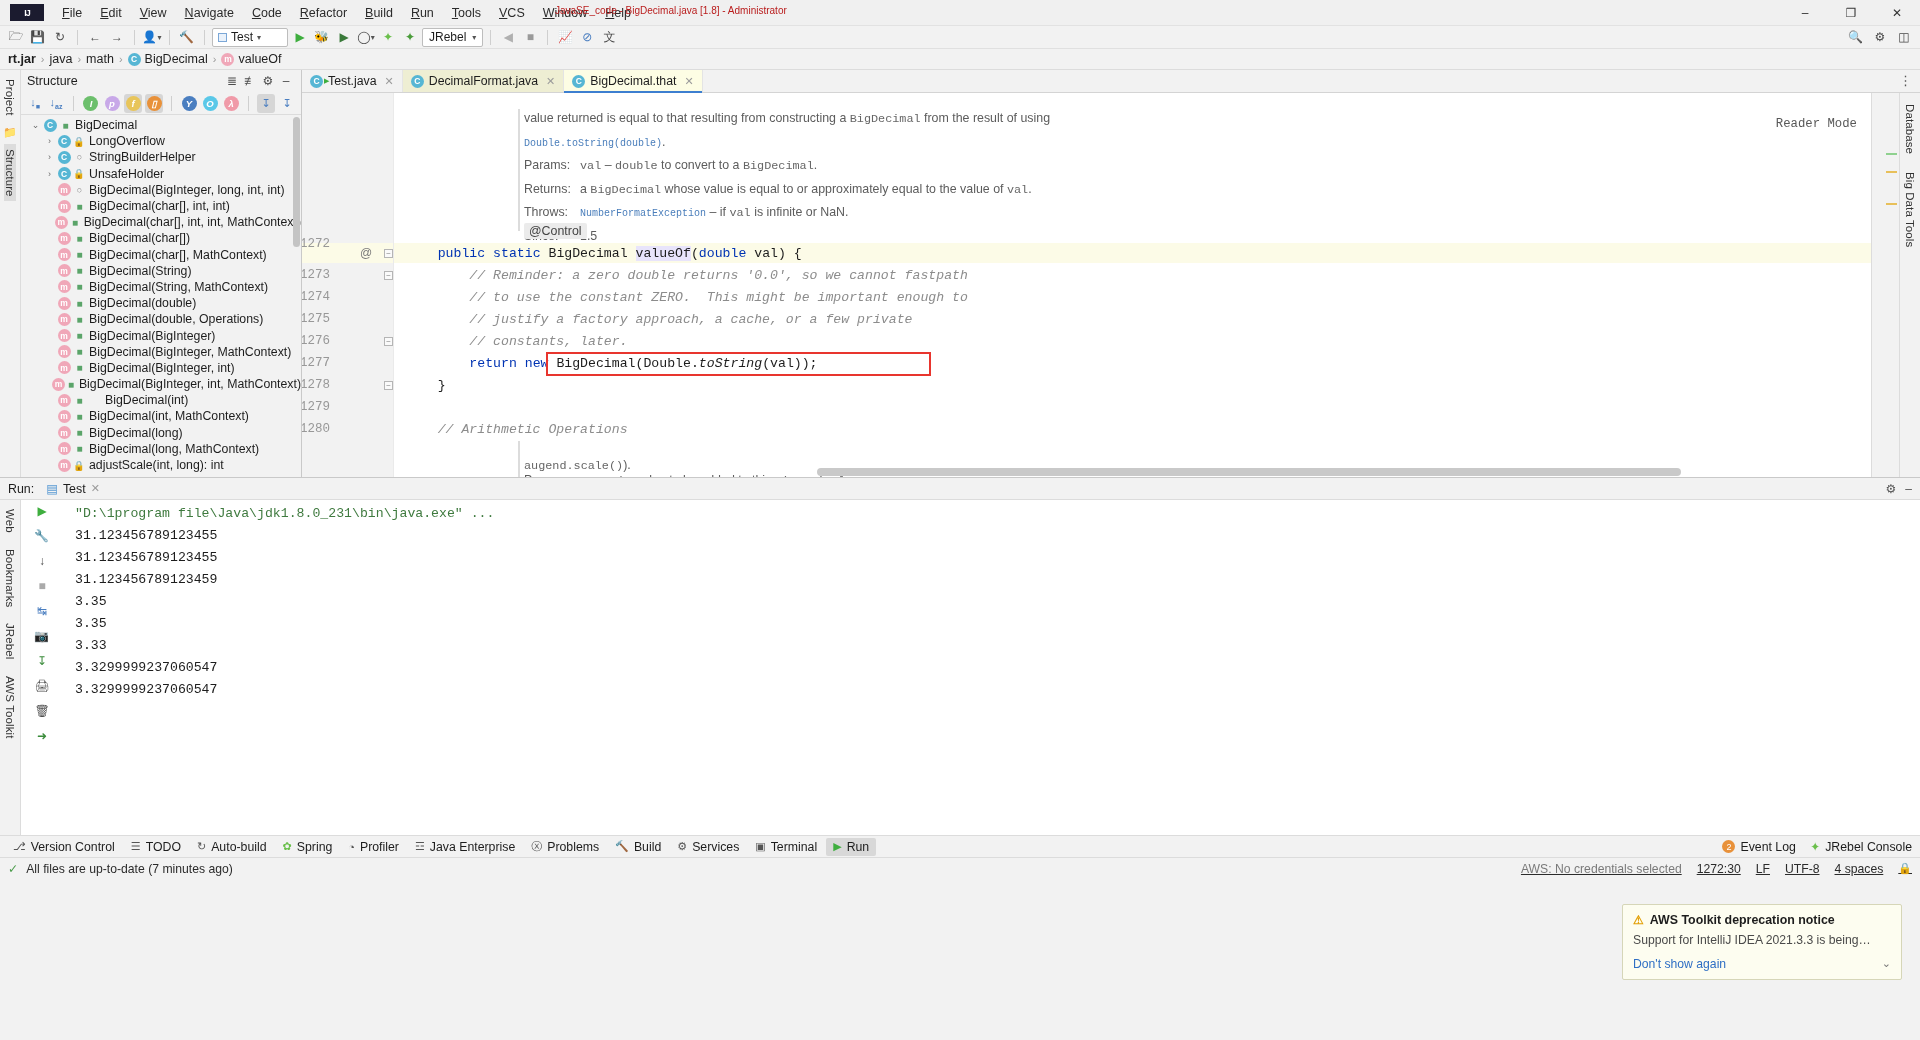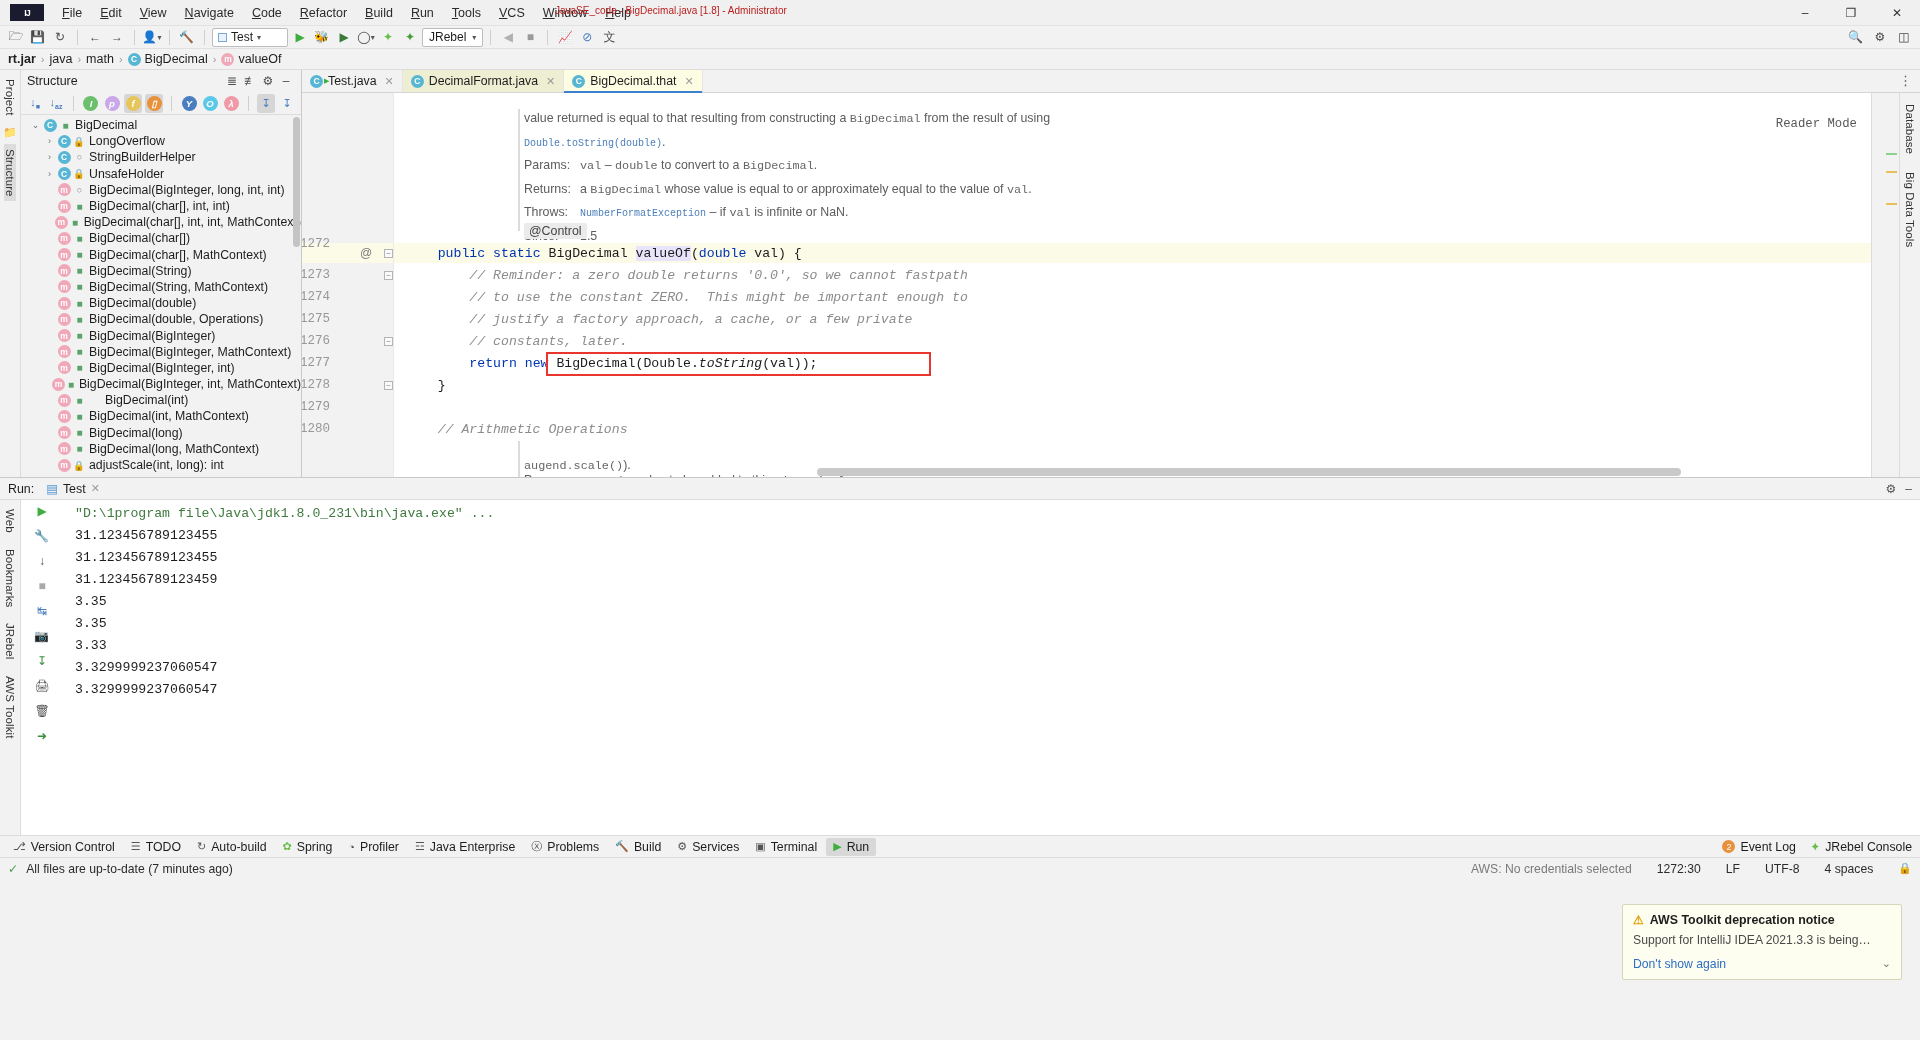--- a/index.html
+++ b/index.html
@@ -159,21 +159,21 @@
   .bb { display:flex; align-items:center; gap:5px; padding:2px 7px; border-radius:2px; color:#1d1d1d;}
   .bb.active { background:#d8d8d8; }
   .bb-right { position:absolute; right:8px; display:flex; align-items:center; gap:14px;}
   .evtdot { width:13px; height:13px; border-radius:50%; background:#e8913a; color:#fff;
             font-size:9px; display:flex; align-items:center; justify-content:center;}
 
   
   .statusbar { height:22px; background:#f2f2f2; display:flex; align-items:center; gap:8px;
                padding:0 8px; border-top:1px solid #dcdcdc; font-size:12.2px; color:#2b2b2b;
                position:relative;}
-  .sb-right { position:absolute; right:8px; display:flex; align-items:center; gap:25px;}
+  .sb-right { position:absolute; right:8px; display:flex; align-items:center; gap:15px;text-decoration:underline;}
   .lockico { color:#555; font-size:11px;}
 </style>
 </head>
 <body>
 
 <div class="app">
 
   <div class="titlebar">
     <div class="ij-logo">IJ</div>
     <div class="menu" id="menu-root">

